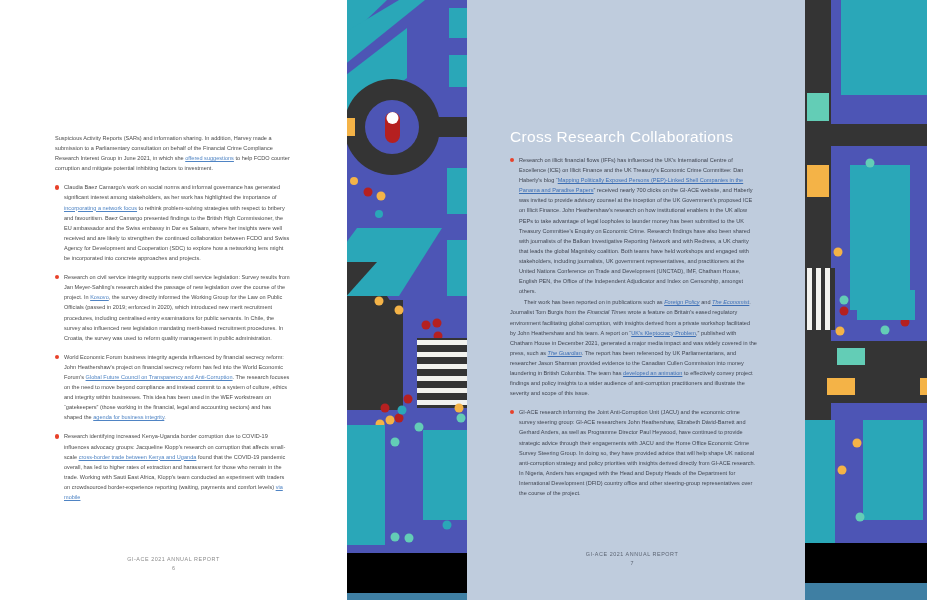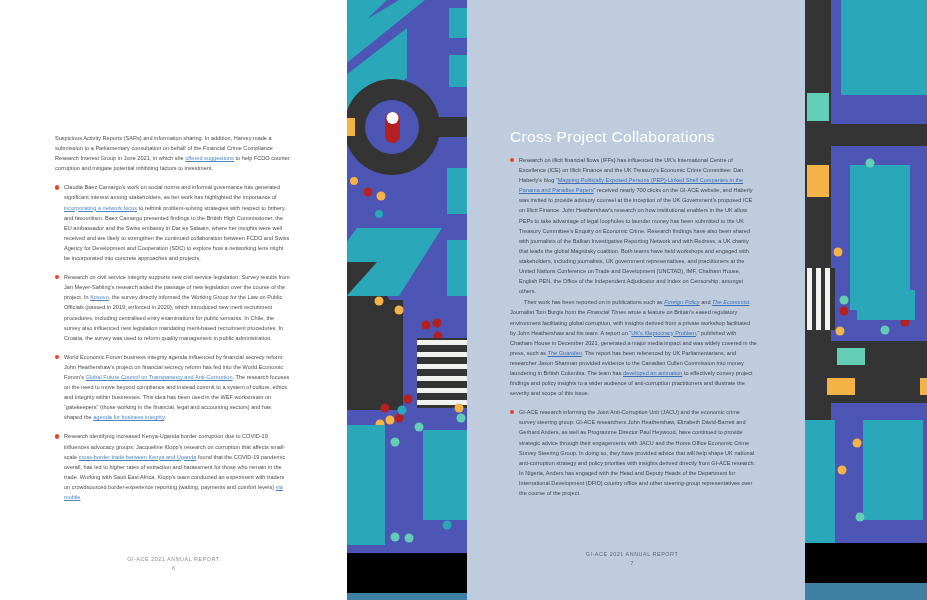--- a/index.html
+++ b/index.html
@@ -174,21 +174,21 @@
       <circle cx="62" cy="538" r="4.5" fill="#63cdb6"></circle>
       <circle cx="124" cy="527" r="4" fill="#b52020"></circle>
 
       <rect x="-40" y="553" width="170" height="40" fill="#000000"></rect>
       <rect x="-40" y="593" width="170" height="10" fill="#3f7fa3"></rect>
     </svg>
   </div>
 
   <div class="page-right">
 
-    <div class="page-title">Cross Project Collaborations</div>
+    <div class="page-title">Cross Research Collaborations</div>
 
     <div class="right-body">
 
       <div class="para bulleted">
         <span class="bullet"></span>
         <span>Research on illicit financial flows (IFFs) has influenced the UK's International Centre of Excellence (ICE) on Illicit Finance and the UK Treasury's Economic Crime Committee: Dan Haberly's blog “<a class="lnk" href="#">Mapping Politically Exposed Persons (PEP)-Linked Shell Companies in the Panama and Paradise Papers</a>” received nearly 700 clicks on the GI-ACE website, and Haberly was invited to provide advisory counsel at the inception of the UK Government's proposed ICE on Illicit Finance. John Heathershaw's research on how institutional enablers in the UK allow PEPs to take advantage of legal loopholes to launder money has been submitted to the UK Treasury Committee's Enquiry on Economic Crime. Research findings have also been shared with journalists of the Balkan Investigative Reporting Network and with Redress, a UK charity that leads the global Magnitsky coalition. Both teams have held workshops and engaged with stakeholders, including journalists, UK government representatives, and practitioners at the United Nations Conference on Trade and Development (UNCTAD), IMF, Chatham House, English PEN, the Office of the Independent Adjudicator and Index on Censorship, amongst others.</span>
       </div>
 
       <div class="para indent" style="margin-top:-8px;">Their work has been reported on in publications such as <em><a class="lnk" href="#">Foreign Policy</a></em> and <em><a class="lnk" href="#">The Economist</a></em>. Journalist Tom Burgis from the <em>Financial Times</em> wrote a feature on Britain's eased regulatory environment facilitating global corruption, with insights derived from a private workshop facilitated by John Heathershaw and his team. A report on “<a class="lnk" href="#">UK's Kleptocracy Problem</a>,” published with Chatham House in December 2021, generated a major media impact and was widely covered in the press, such as <em><a class="lnk" href="#">The Guardian</a></em>. The report has been referenced by UK Parliamentarians, and researcher Jason Sharman provided evidence to the Canadian Cullen Commission into money laundering in British Columbia. The team has <a class="lnk" href="#">developed an animation</a> to effectively convey project findings and policy insights to a wider audience of anti-corruption practitioners and illustrate the severity and scope of this issue.</div>
 

